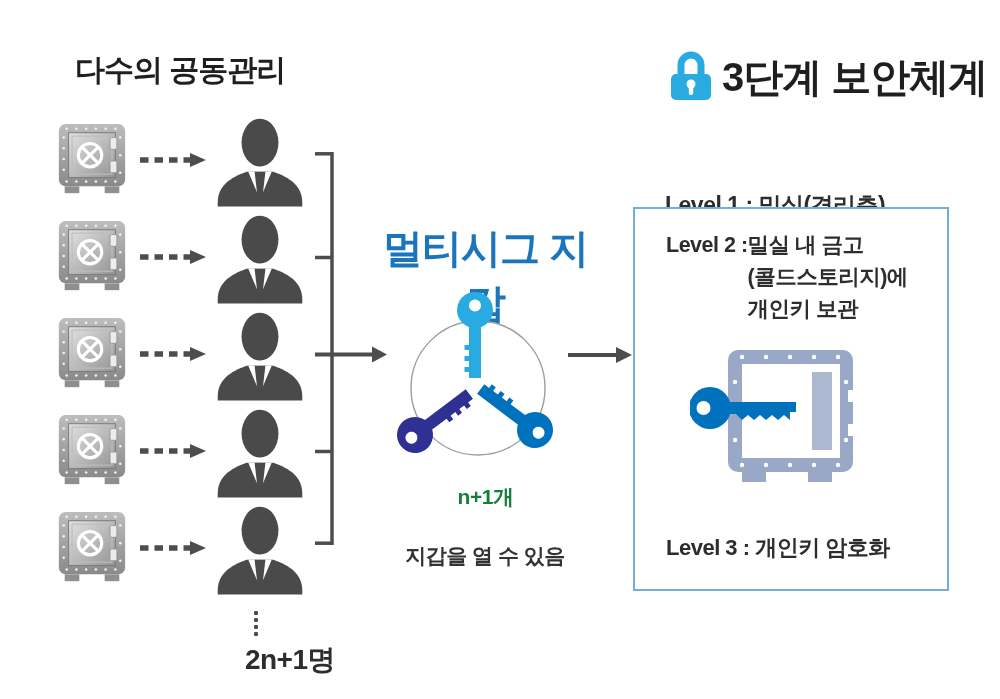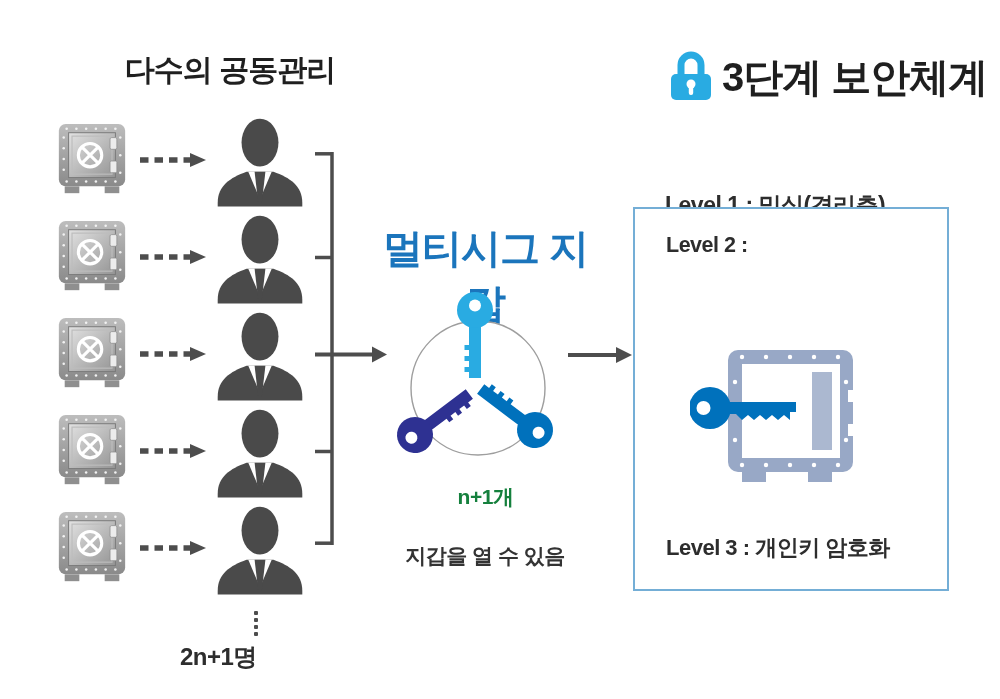--- a/index.html
+++ b/index.html
@@ -10,32 +10,32 @@
     --mid-blue:#0071bc;
     --navy:#2e3192;
     --box-border:#74aed6;
     --safe-slate:#98a8c6;
   }
   *{margin:0;padding:0;box-sizing:border-box;}
   body{background:#ffffff;font-family:"Liberation Sans","DejaVu Sans",sans-serif;}
   .canvas{position:relative;width:1000px;height:699px;background:#fff;overflow:hidden;}
 
   
-  .left-title{position:absolute;left:75px;top:50px;width:310px;text-align:center;
+  .left-title{position:absolute;left:75px;top:50px;width:310px;text-align:left;
     font-size:30px;font-weight:700;color:var(--text-dark);letter-spacing:-1px;}
   #rows{position:absolute;left:40px;top:112px;width:320px;}
   .row{position:relative;height:97px;width:320px;}
   .row .safe{position:absolute;left:13px;top:10px;}
   .row .dash-arrow{position:absolute;left:100px;top:40px;}
   .row .person{position:absolute;left:175px;top:3px;}
   .bracket{position:absolute;left:310px;top:146px;}
   .vdots{position:absolute;left:254px;top:611px;display:flex;flex-direction:column;gap:3px;align-items:center;}
   .vdots i{display:block;width:4px;height:4px;background:var(--gray-icon);border-radius:1px;}
-  .count-label{position:absolute;left:180px;top:641px;width:155px;text-align:left;
-    font-size:24px;font-weight:700;color:#2d2d2d;letter-spacing:-0.5px;}
+  .count-label{position:absolute;left:180px;top:641px;width:155px;text-align:right;
+    font-size:28px;font-weight:700;color:#2d2d2d;letter-spacing:-0.5px;}
 
   
   .center-title{position:absolute;left:378px;top:221px;width:215px;text-align:center;
     font-size:40px;font-weight:700;color:var(--blue-title);letter-spacing:-1px;}
   .keys-wrap{position:absolute;left:378px;top:288px;}
   .n-count{position:absolute;left:378px;top:483px;width:215px;text-align:center;
     font-size:21px;font-weight:700;color:#15803d;letter-spacing:-0.5px;}
   .desc1{position:absolute;left:365px;top:512px;width:240px;text-align:center;
     font-size:21px;font-weight:700;color:#333;letter-spacing:-0.5px;}
   .desc2{position:absolute;left:365px;top:542px;width:240px;text-align:center;
@@ -360,20 +360,25 @@
     <circle cx="23" cy="36" r="4.5" fill="#fff"></circle>
     <rect x="20.8" y="37.5" width="4.4" height="9.5" rx="2" fill="#fff"></rect>
   </svg>
   <div class="right-title">3단계 보안체계</div>
 
   <div class="level1">Level 1 : 밀실(격리층)</div>
 
   <div class="secure-box">
     <div class="level2">
       <span>Level 2 :</span>
+      <span class="lines">
+        <span>밀실 내 금고</span>
+        <span>(콜드스토리지)에</span>
+        <span>개인키 보관</span>
+      </span>
     </div>
 
     <svg class="vault" width="180" height="150" viewBox="0 0 180 150">
 
       <rect x="38" y="8" width="125" height="122" rx="10" fill="var(--safe-slate,#98a8c6)"></rect>
       <rect x="52" y="22" width="98" height="94" fill="#ffffff"></rect>
       <rect x="122" y="30" width="20" height="78" fill="var(--safe-slate,#98a8c6)" opacity="0.82"></rect>
 
       <g fill="#ffffff">
         <circle cx="52" cy="15" r="2.2"></circle>

